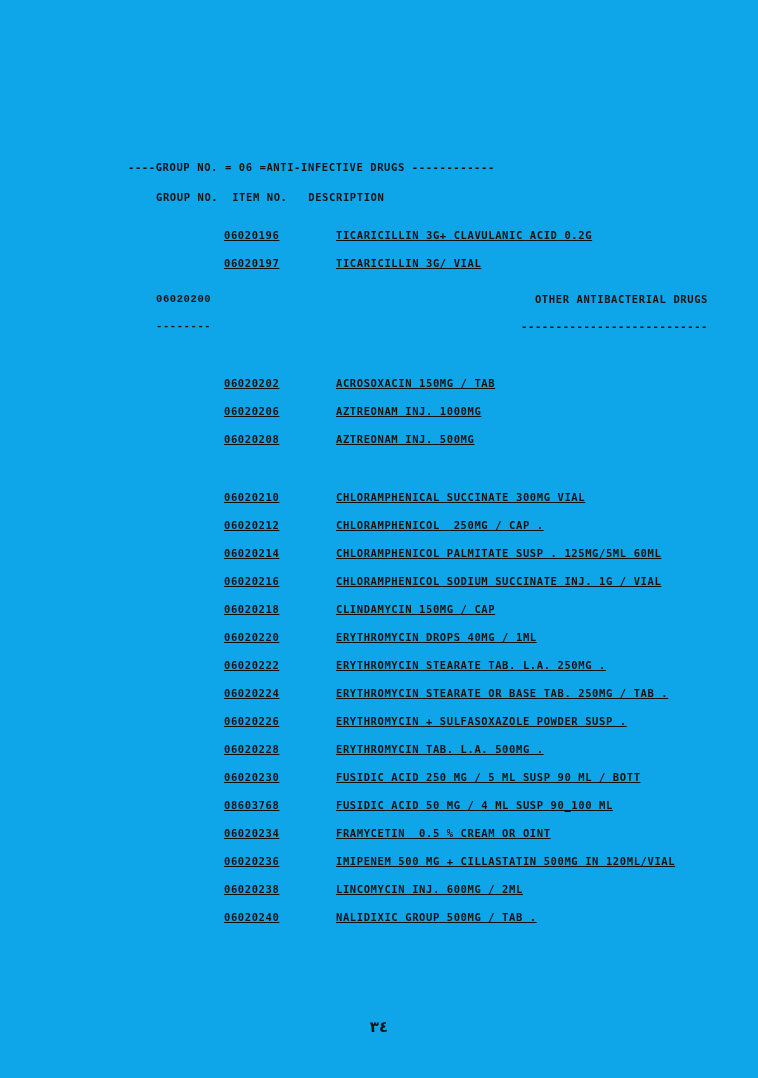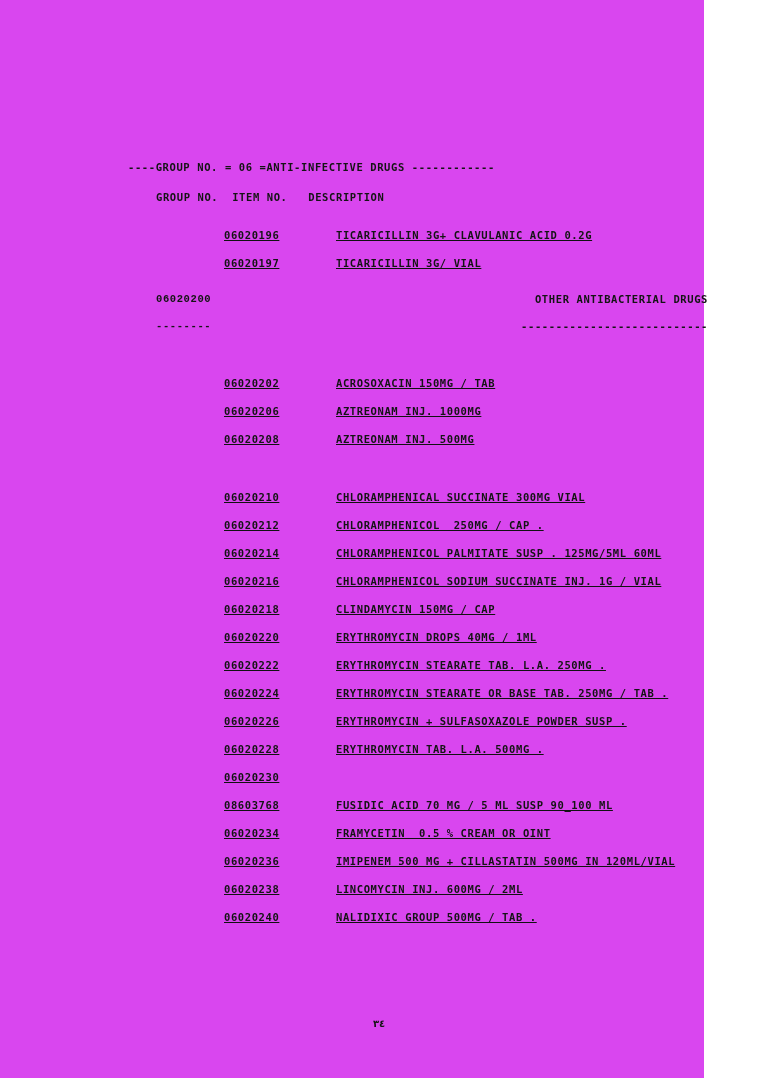--- a/index.html
+++ b/index.html
@@ -12,23 +12,23 @@
     background: #ffffff;
     font-family: "DejaVu Sans Mono", monospace;
     color: #111111;
     position: relative;
     overflow: hidden;
   }
   .page {
     position: absolute;
     left: 0;
     top: 0;
-    width: 704px;
+    width: 758px;
     height: 1078px;
-    background: #d946ef;
+    background: #0ea5e9;
   }
   .doc {
     position: absolute;
     left: 128px;
     top: 160px;
     width: 580px;
   }
   .line {
     font-size: 10.5px;
     letter-spacing: 0.6px;
@@ -75,21 +75,21 @@
     text-align: right;
   }
   .gap-md { height: 30px; }
   .page-number {
     position: absolute;
     left: 0;
     top: 1018px;
     width: 758px;
     text-align: center;
     font-family: "DejaVu Sans", sans-serif;
-    font-size: 10px;
+    font-size: 15px;
     font-weight: bold;
     color: #151515;
     letter-spacing: 1px;
   }
 </style>
 </head>
 <body>
 
 <div class="page">
   <div class="doc">
@@ -175,24 +175,25 @@
       <div class="row">
         <div class="line code">06020226</div>
         <div class="line desc">ERYTHROMYCIN + SULFASOXAZOLE POWDER SUSP .</div>
       </div>
       <div class="row">
         <div class="line code">06020228</div>
         <div class="line desc">ERYTHROMYCIN TAB. L.A. 500MG .</div>
       </div>
       <div class="row">
         <div class="line code">06020230</div>
+        <div class="line desc">FUSIDIC ACID 250 MG / 5 ML SUSP 90 ML / BOTT</div>
       </div>
       <div class="row">
         <div class="line code">08603768</div>
-        <div class="line desc">FUSIDIC ACID 70 MG / 5 ML SUSP 90_100 ML</div>
+        <div class="line desc">FUSIDIC ACID 50 MG / 4 ML SUSP 90_100 ML</div>
       </div>
       <div class="row">
         <div class="line code">06020234</div>
         <div class="line desc">FRAMYCETIN  0.5 % CREAM OR OINT</div>
       </div>
       <div class="row">
         <div class="line code">06020236</div>
         <div class="line desc">IMIPENEM 500 MG + CILLASTATIN 500MG IN 120ML/VIAL</div>
       </div>
       <div class="row">

